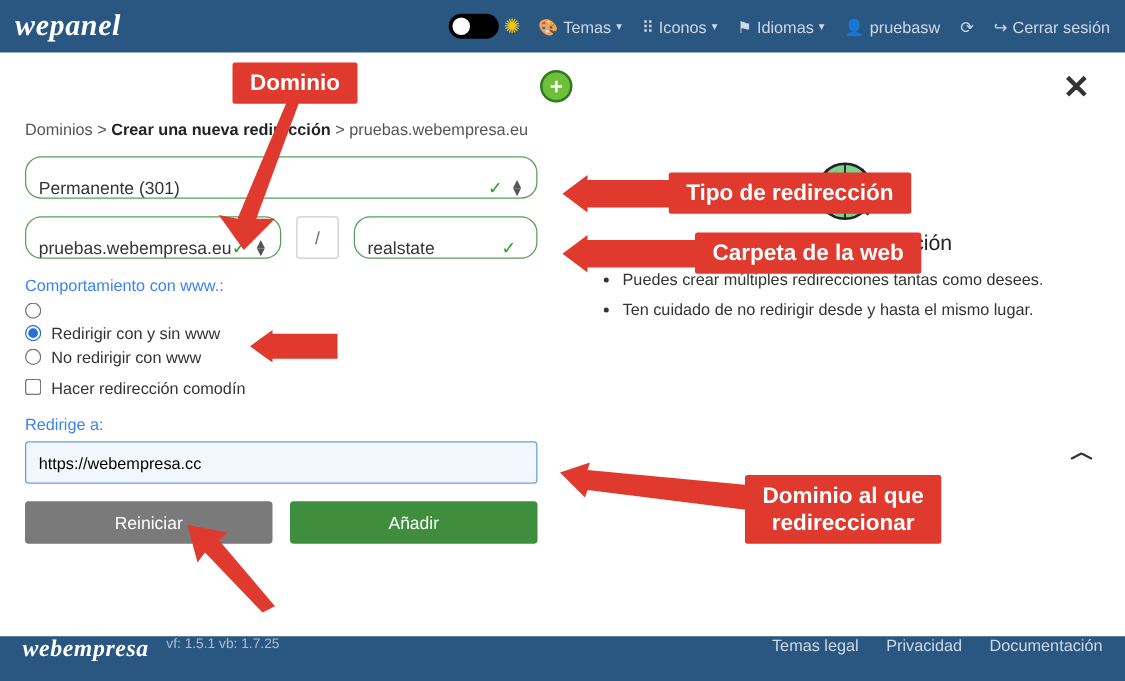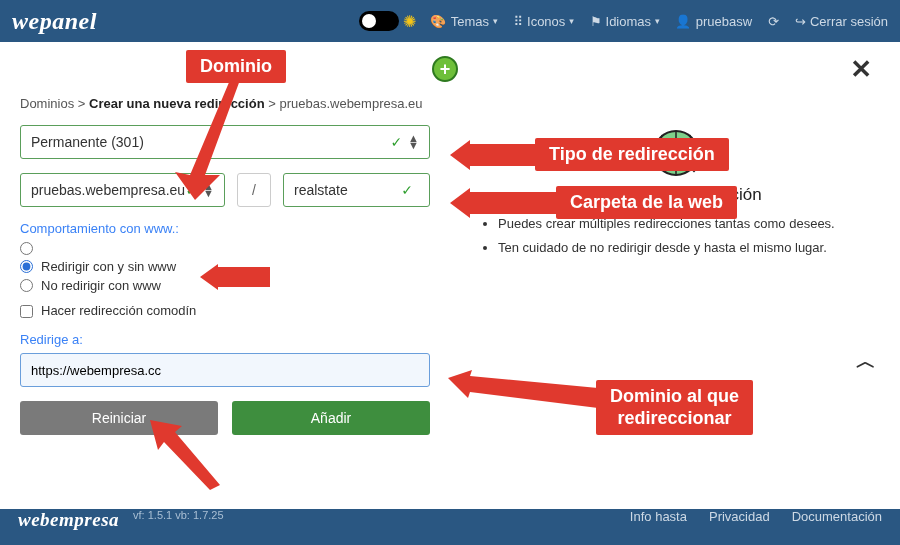--- a/index.html
+++ b/index.html
@@ -16,33 +16,33 @@
 .page{padding:8px 20px 0 20px;position:relative}
 .header{display:flex;align-items:center;justify-content:center;position:relative;padding:6px 0 10px}
 .header h1{font-weight:400;font-size:15px;color:#333}
 .addicon{width:26px;height:26px;border-radius:50%;background:#6ebf3a;border:2px solid #2e7a1f;display:flex;align-items:center;justify-content:center;color:#fff;font-weight:700;margin-right:10px;font-size:18px}
 .close{position:absolute;right:8px;top:4px;font-size:26px;font-weight:700;cursor:pointer}
 .crumbs{font-size:13px;color:#555;margin:4px 0 14px}
 .crumbs b{font-weight:700;color:#222}
 .form{display:flex;gap:30px}
 .left{width:410px}
 .right{flex:1;padding-left:20px}
-.sel{border:1px solid #5a9e5a;border-radius:3px;height:34px;display:flex;align-items:center;padding:0 10px;position:relative;margin-bottom:14px}
+.sel{border:1px solid #5a9e5a;border-radius:13px;height:34px;display:flex;align-items:flex-end;padding:0 10px;position:relative;margin-bottom:14px}
 .sel .tick{color:#2e9e2e;margin-left:auto;margin-right:6px}
 .updown{font-size:11px;color:#555;line-height:7px}
 .row{display:flex;gap:12px;margin-bottom:14px}
 .row .sel{margin-bottom:0}
 .sel.sm{flex:1}
 .sel.dom{width:205px}
 .slashbox{width:34px;border:1px solid #ccc;border-radius:3px;display:flex;align-items:center;justify-content:center;color:#666;flex-shrink:0}
 .lbl{font-size:13px;color:#3b82f6;margin-bottom:6px}
 .radios{margin-bottom:10px}
 .radios label{display:flex;align-items:center;gap:8px;font-size:13px;color:#333;margin:4px 0;cursor:pointer}
 .radios input{accent-color:#2a6fd6}
-.chk{display:flex;align-items:flex-end;gap:8px;font-size:13px;color:#333;margin-bottom:14px;cursor:pointer}
+.chk{display:flex;align-items:flex-start;gap:8px;font-size:13px;color:#333;margin-bottom:14px;cursor:pointer}
 .chk input{accent-color:#2a6fd6}
 .txt{width:100%;border:1px solid #6a9edb;border-radius:3px;height:34px;padding:0 10px;font-family:inherit;font-size:13px;background:#f2f7fd;margin-bottom:14px}
 .btnrow{display:flex;gap:14px}
 .btn{flex:1;height:34px;border:none;border-radius:3px;color:#fff;font-family:inherit;font-size:14px;cursor:pointer}
 .btn.green{background:#3e8e3e}
 .btn.grey{background:#7a7a7a}
 .right h2{font-weight:400;font-size:17px;text-align:center;margin:6px 0 10px;color:#222}
 .globe{width:64px;height:54px;margin:0 auto 4px;position:relative}
 .globe svg{width:100%;height:100%}
 .right ul{font-size:13px;color:#333;padding-left:18px}
@@ -159,21 +159,21 @@
     </div>
   </div>
 
   <span class="scrolltop">︿</span>
 </div>
 
 <div class="footer">
   <span class="brand" style="font-size:19px">webempresa</span>
   <span class="ver">vf: 1.5.1 vb: 1.7.25</span>
   <div class="links">
-    <a>Info hasta</a>
+    <a>Temas legal</a>
     <a>Privacidad</a>
     <a>Documentación</a>
   </div>
 </div>
 
 <div class="tag" style="left:186px;top:50px">Dominio</div>
 <svg class="arrow" style="left:140px;top:80px;width:120px;height:120px">
   <path d="M90 0 L100 0 L65 95 L80 95 L55 120 L35 92 L50 95 Z"></path>
 </svg>
 

